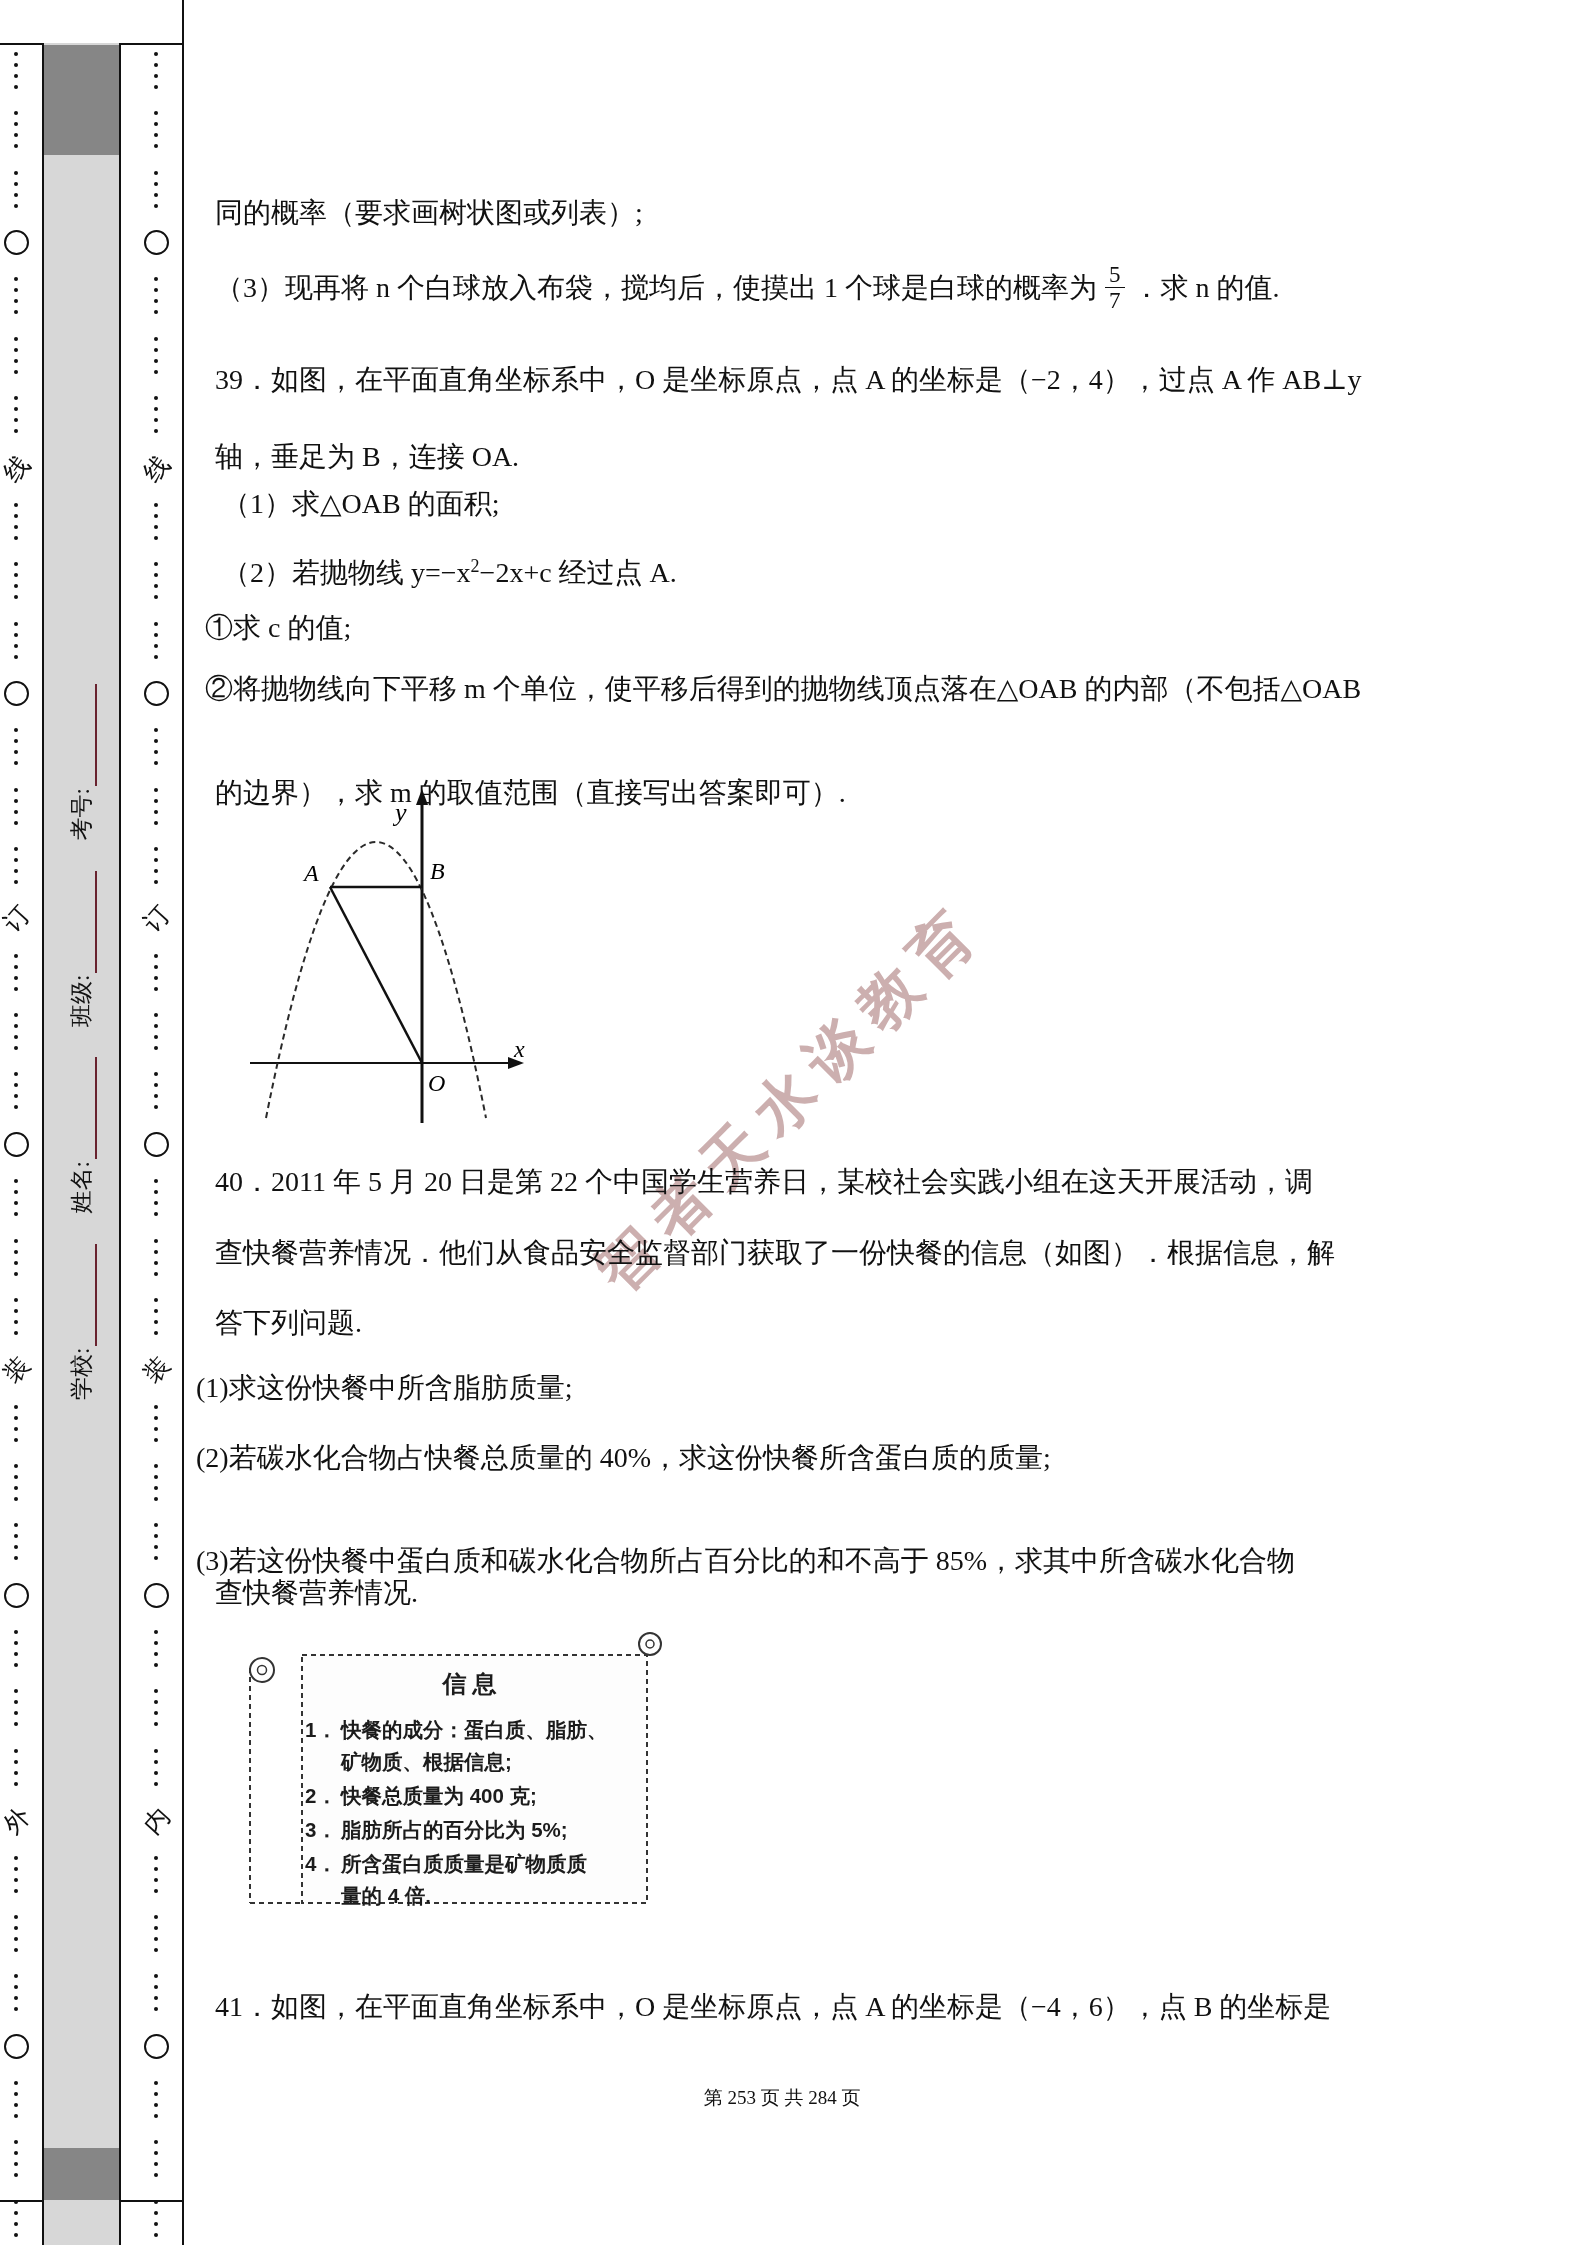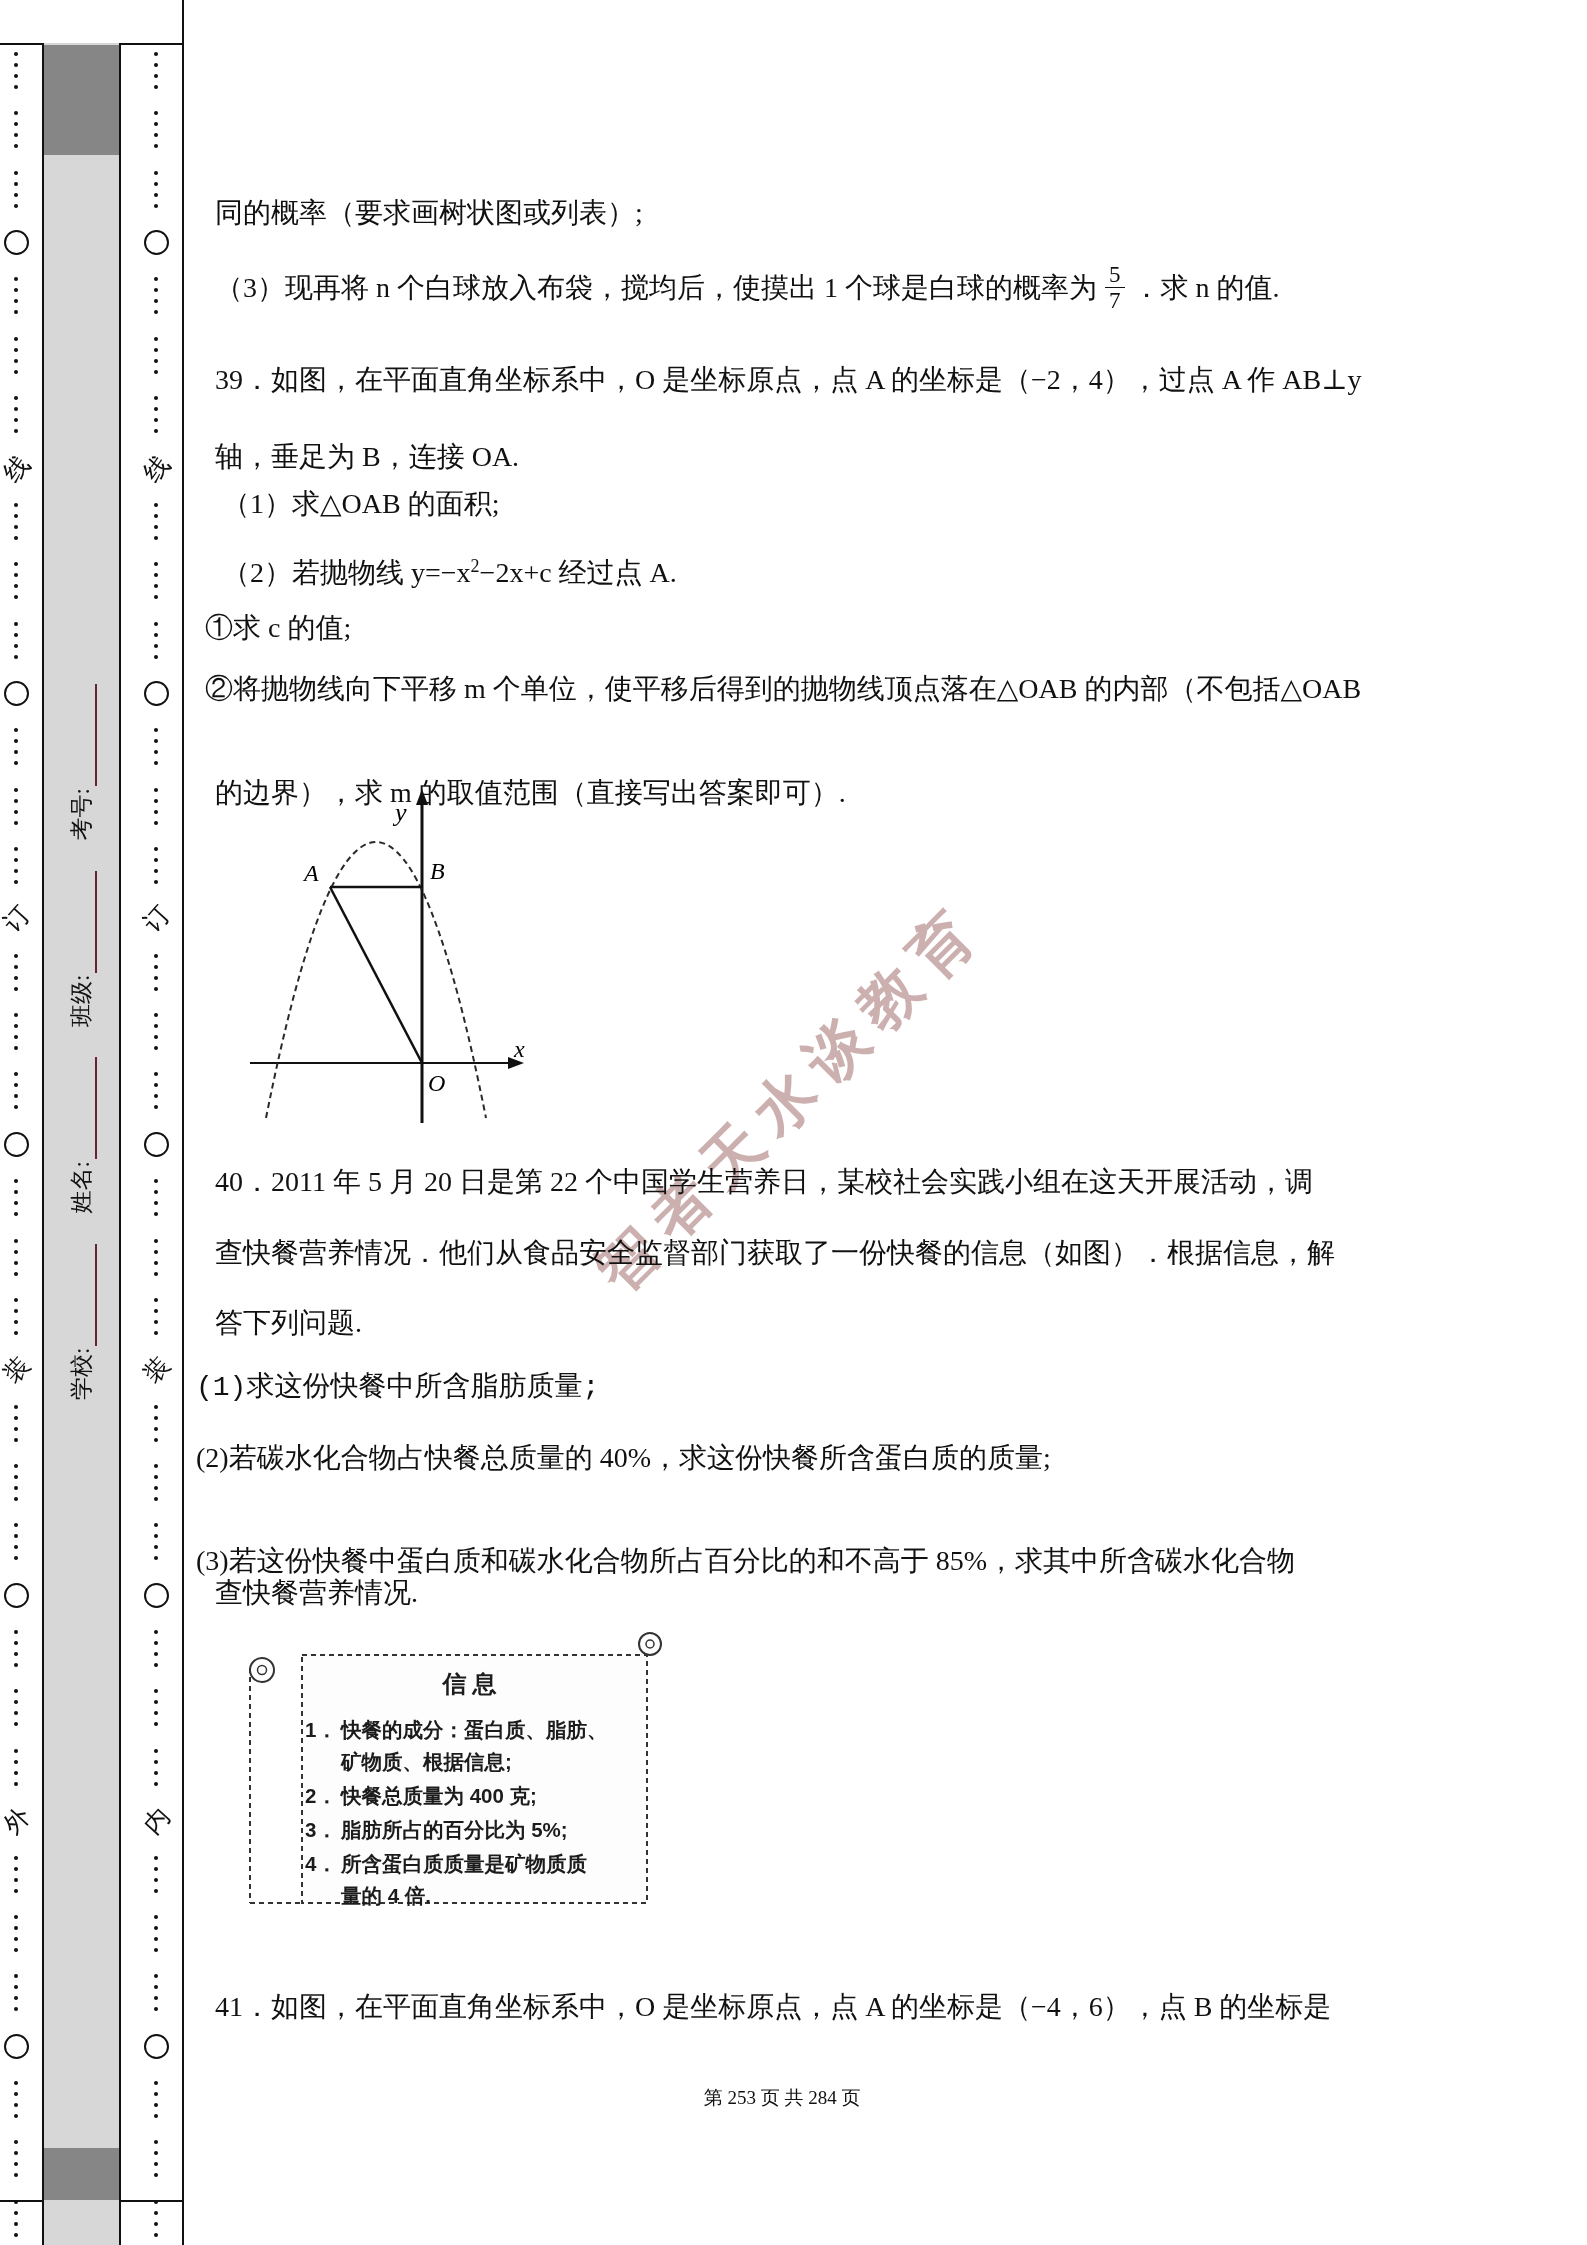--- a/index.html
+++ b/index.html
@@ -504,21 +504,21 @@
   <text x="155" y="36" font-size="26" font-style="italic" font-family="Liberation Serif, serif">y</text>
   <text x="274" y="272" font-size="24" font-style="italic" font-family="Liberation Serif, serif">x</text>
   <text x="188" y="306" font-size="24" font-style="italic" font-family="Liberation Serif, serif">O</text>
   <text x="64" y="96" font-size="24" font-style="italic" font-family="Liberation Serif, serif">A</text>
   <text x="190" y="94" font-size="24" font-style="italic" font-family="Liberation Serif, serif">B</text>
 </svg>
 
 <div class="tline" style="top:1165px;">40．2011 年 5 月 20 日是第 22 个中国学生营养日，某校社会实践小组在这天开展活动，调</div>
 <div class="tline" style="top:1236px;">查快餐营养情况．他们从食品安全监督部门获取了一份快餐的信息（如图）．根据信息，解</div>
 <div class="tline" style="top:1306px;">答下列问题.</div>
-<div class="tline" style="top:1371px;left:196px;font-family:Liberation Mono, monospace;">(1)求这份快餐中所含脂肪质量;</div>
+<div class="tline" style="top:1371px;left:196px;">(1)求这份快餐中所含脂肪质量;</div>
 <div class="tline" style="top:1441px;left:196px;text-align:center;">(2)若碳水化合物占快餐总质量的 40%，求这份快餐所含蛋白质的质量;</div>
 <div class="tline" style="top:1544px;left:196px;">(3)若这份快餐中蛋白质和碳水化合物所占百分比的和不高于 85%，求其中所含碳水化合物</div>
 <div class="tline" style="top:1576px;">查快餐营养情况.</div>
 
 <svg class="fig" style="left:240px;top:1628px;" width="430" height="285" viewBox="0 0 430 285">
   <rect x="62" y="27" width="345" height="248" fill="#fdfdfd" stroke="#333" stroke-width="2" stroke-dasharray="5 4"></rect>
   <line x1="10" y1="40" x2="10" y2="275" stroke="#333" stroke-width="2" stroke-dasharray="5 4"></line>
   <line x1="10" y1="275" x2="62" y2="275" stroke="#333" stroke-width="2" stroke-dasharray="5 4"></line>
   <circle cx="22" cy="42" r="12" fill="#fff" stroke="#333" stroke-width="2"></circle>
   <circle cx="22" cy="42" r="4.5" fill="none" stroke="#333" stroke-width="1.5"></circle>

